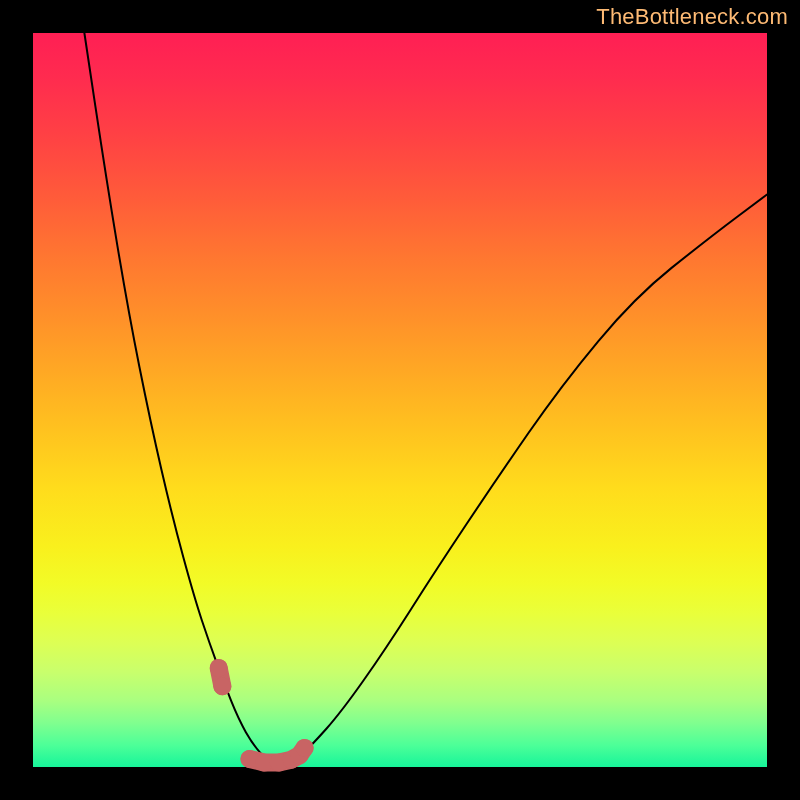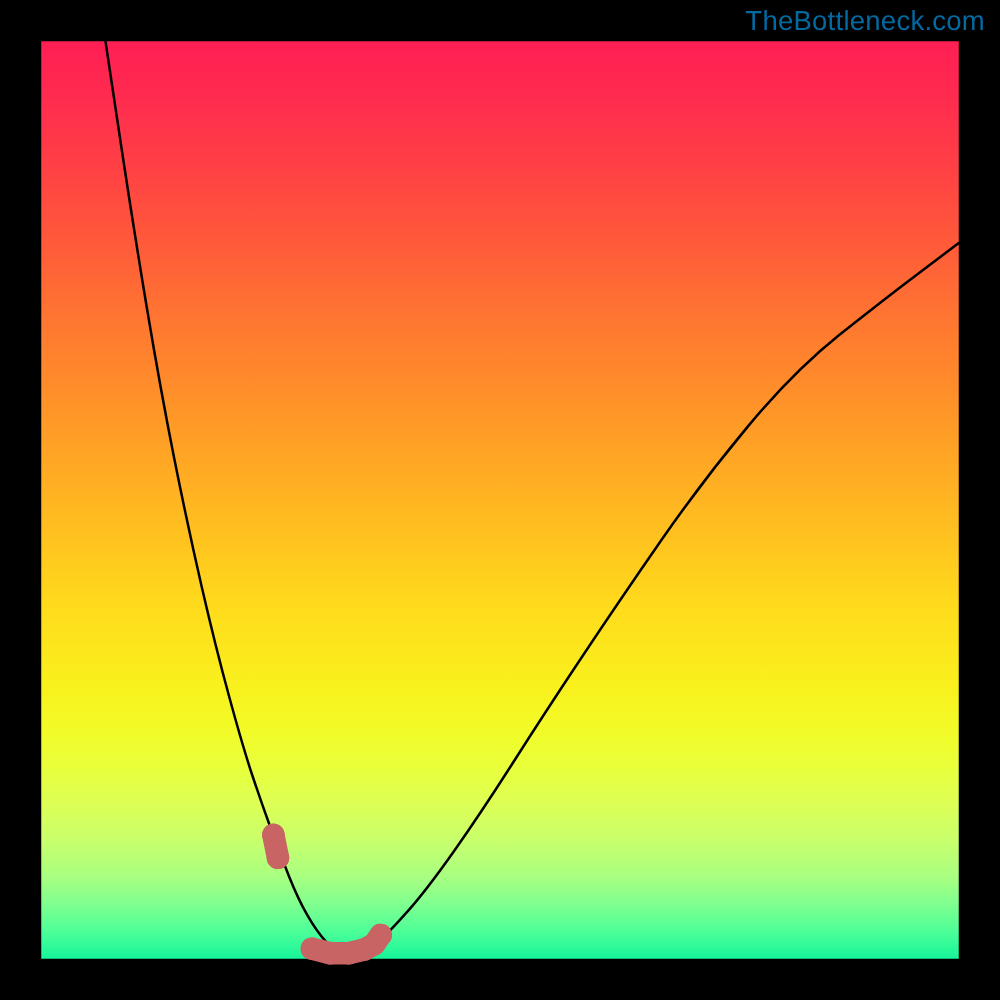--- a/index.html
+++ b/index.html
@@ -8,21 +8,21 @@
     height: 800px;
     background: #000;
     position: relative;
     font-family: Arial, Helvetica, sans-serif;
     overflow: hidden;
   }
   .watermark {
     position: absolute;
     top: 4px;
     right: 12px;
-    color: #0369a1;
+    color: #fdba74;
     font-size: 22px;
     letter-spacing: 0.2px;
     z-index: 10;
   }
   .plot-area {
     position: absolute;
     left: 33px;
     top: 33px;
     width: 734px;
     height: 734px;

